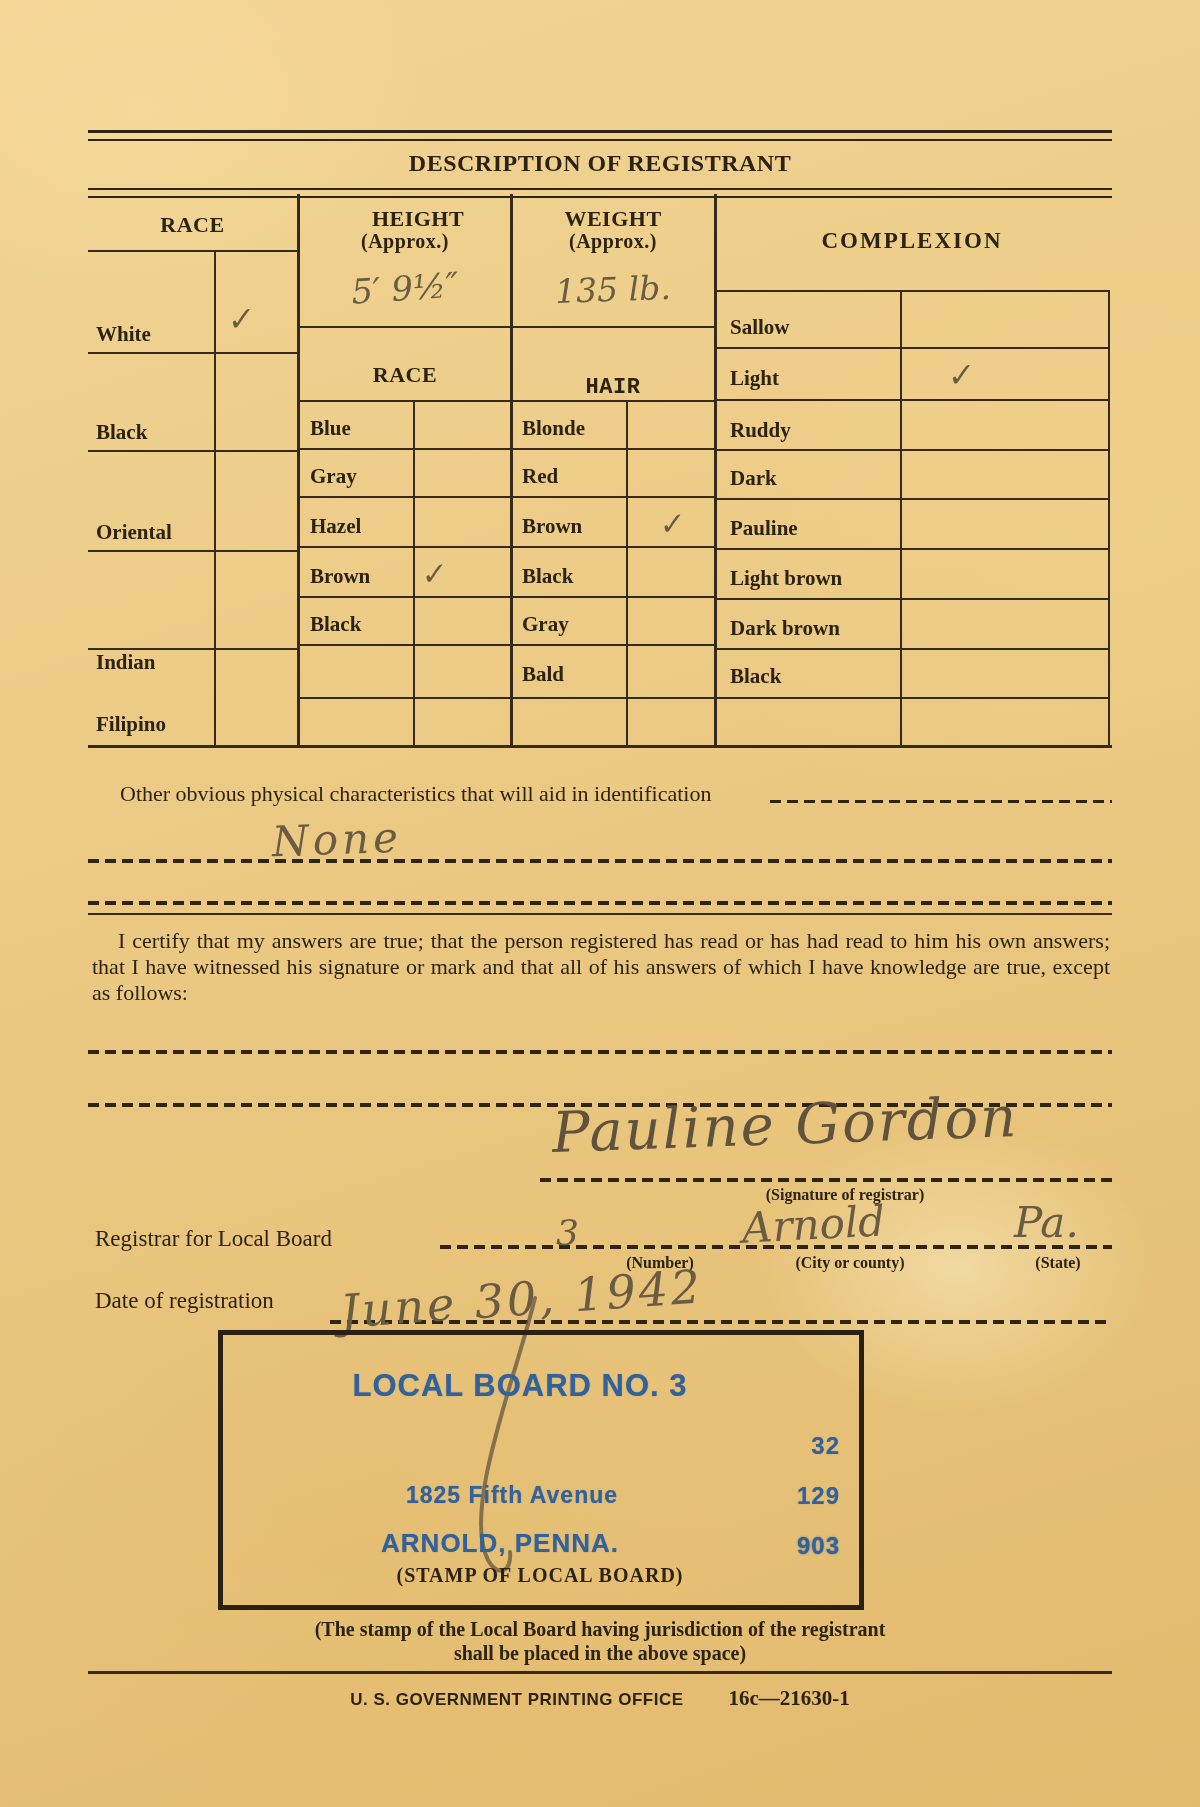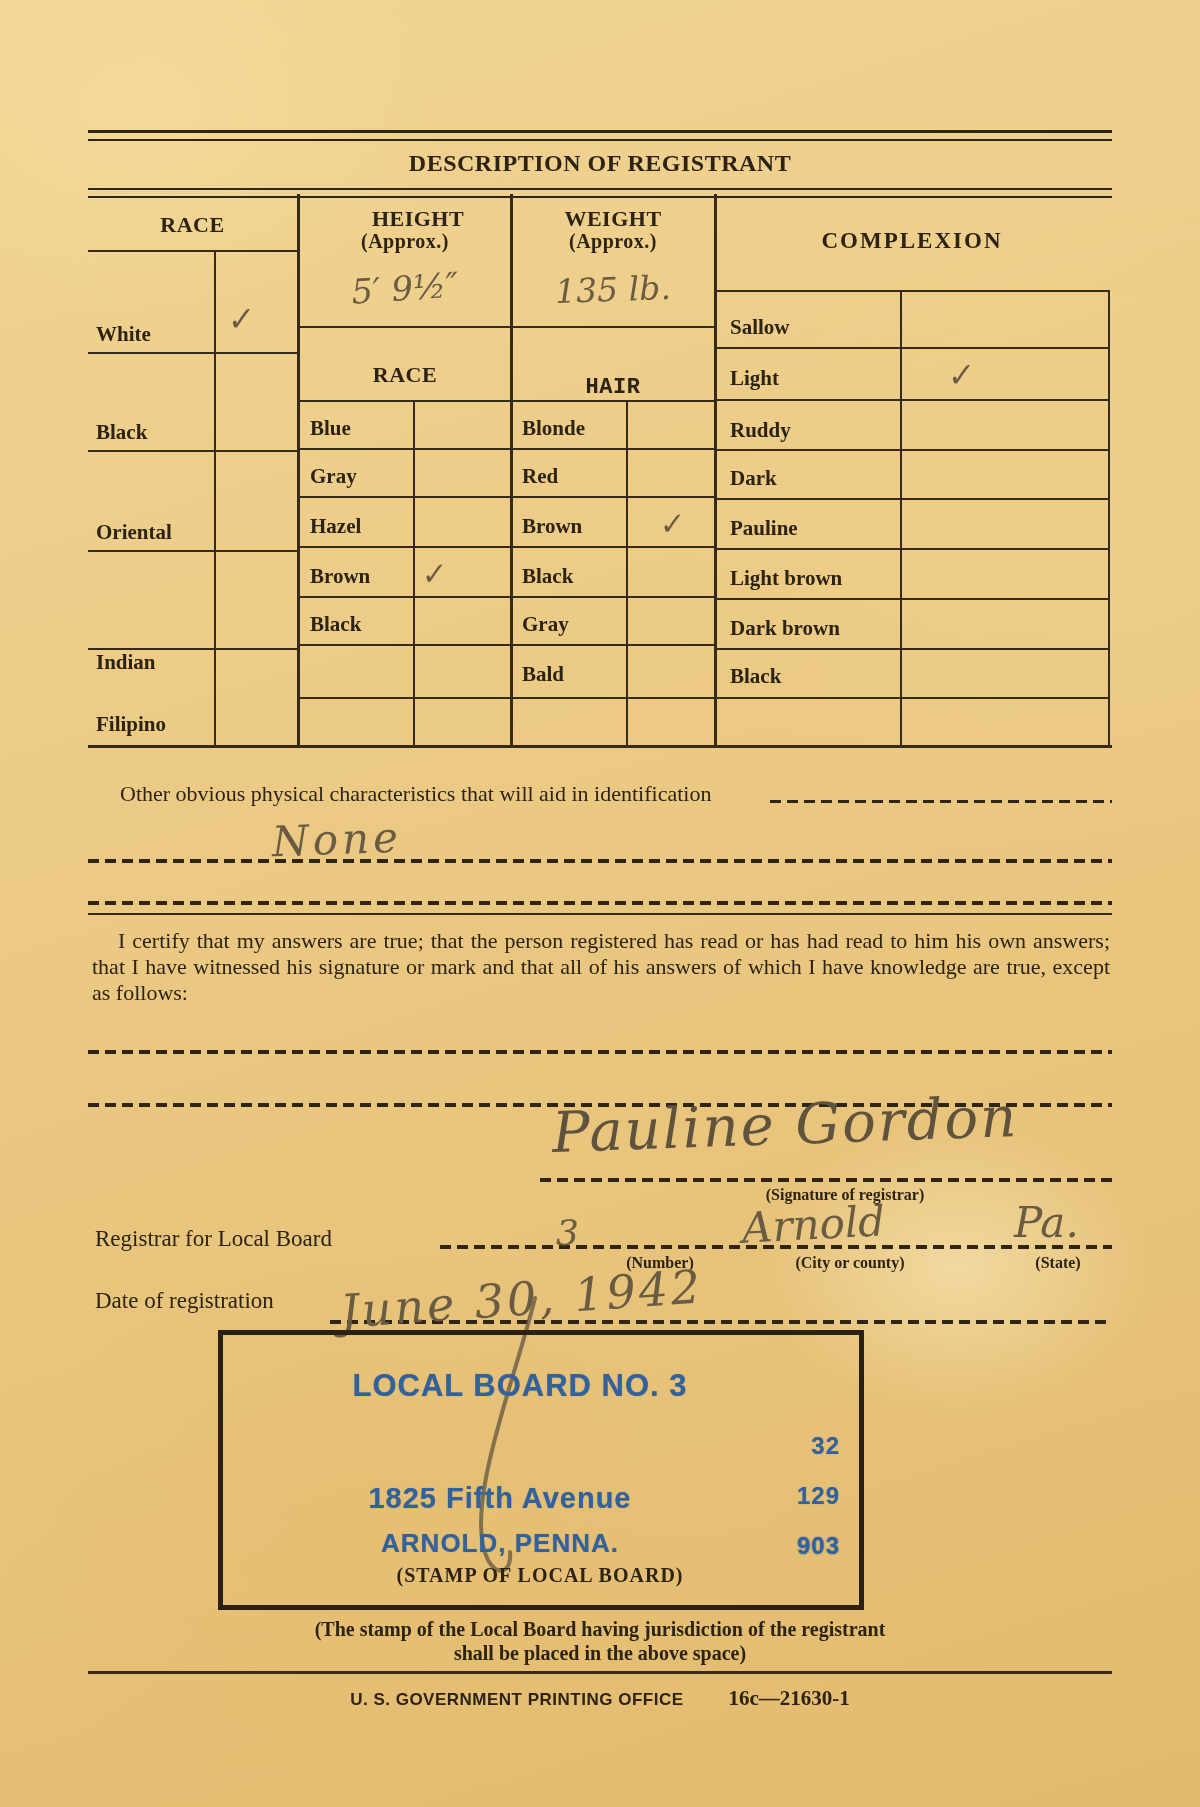--- a/index.html
+++ b/index.html
@@ -150,21 +150,21 @@
 
   <div class="abs" style="left:95px;top:1288px;font-size:23px;white-space:nowrap;">Date of registration</div>
   <div class="dash" style="left:330px;top:1320px;width:782px;"></div>
   <div class="script" style="left:340px;top:1272px;font-size:46px;letter-spacing:3px;transform:rotate(-4deg);">June 30, 1942</div>
   <svg class="abs" style="left:440px;top:1290px;" width="120" height="300" viewBox="0 0 120 300">
     <path d="M 95 8 C 75 90 22 220 48 270 C 58 288 72 282 70 262" fill="none" stroke="#6a5c42" stroke-width="4" stroke-linecap="round" opacity="0.8"></path>
   </svg>
 
   <div class="abs" style="left:218px;top:1330px;width:636px;height:270px;border:5px solid #2a2112;"></div>
   <div class="abs blue ctr" style="left:240px;top:1368px;width:560px;font-size:31px;">LOCAL BOARD NO. 3</div>
-  <div class="abs blue ctr" style="left:260px;top:1482px;width:480px;font-size:29px;">1825 Fifth Avenue</div>
+  <div class="abs blue ctr" style="left:272px;top:1482px;width:480px;font-size:23px;">1825 Fifth Avenue</div>
   <div class="abs blue ctr" style="left:250px;top:1528px;width:500px;font-size:26px;">ARNOLD, PENNA.</div>
   <div class="abs blue" style="left:770px;top:1432px;width:70px;font-size:24px;text-align:right;">32</div>
   <div class="abs blue" style="left:770px;top:1482px;width:70px;font-size:24px;text-align:right;">129</div>
   <div class="abs blue" style="left:770px;top:1532px;width:70px;font-size:24px;text-align:right;text-shadow:0 0 2px #33629b;">903</div>
   <div class="abs ctr" style="left:240px;top:1564px;width:600px;font-size:20px;font-weight:bold;letter-spacing:1px;">(STAMP OF LOCAL BOARD)</div>
 
   <div class="abs ctr" style="left:100px;top:1618px;width:1000px;font-size:20px;font-weight:bold;">(The stamp of the Local Board having jurisdiction of the registrant</div>
   <div class="abs ctr" style="left:100px;top:1642px;width:1000px;font-size:20px;font-weight:bold;">shall be placed in the above space)</div>
   <div class="hl" style="left:88px;top:1671px;width:1024px;height:3px;"></div>
 

